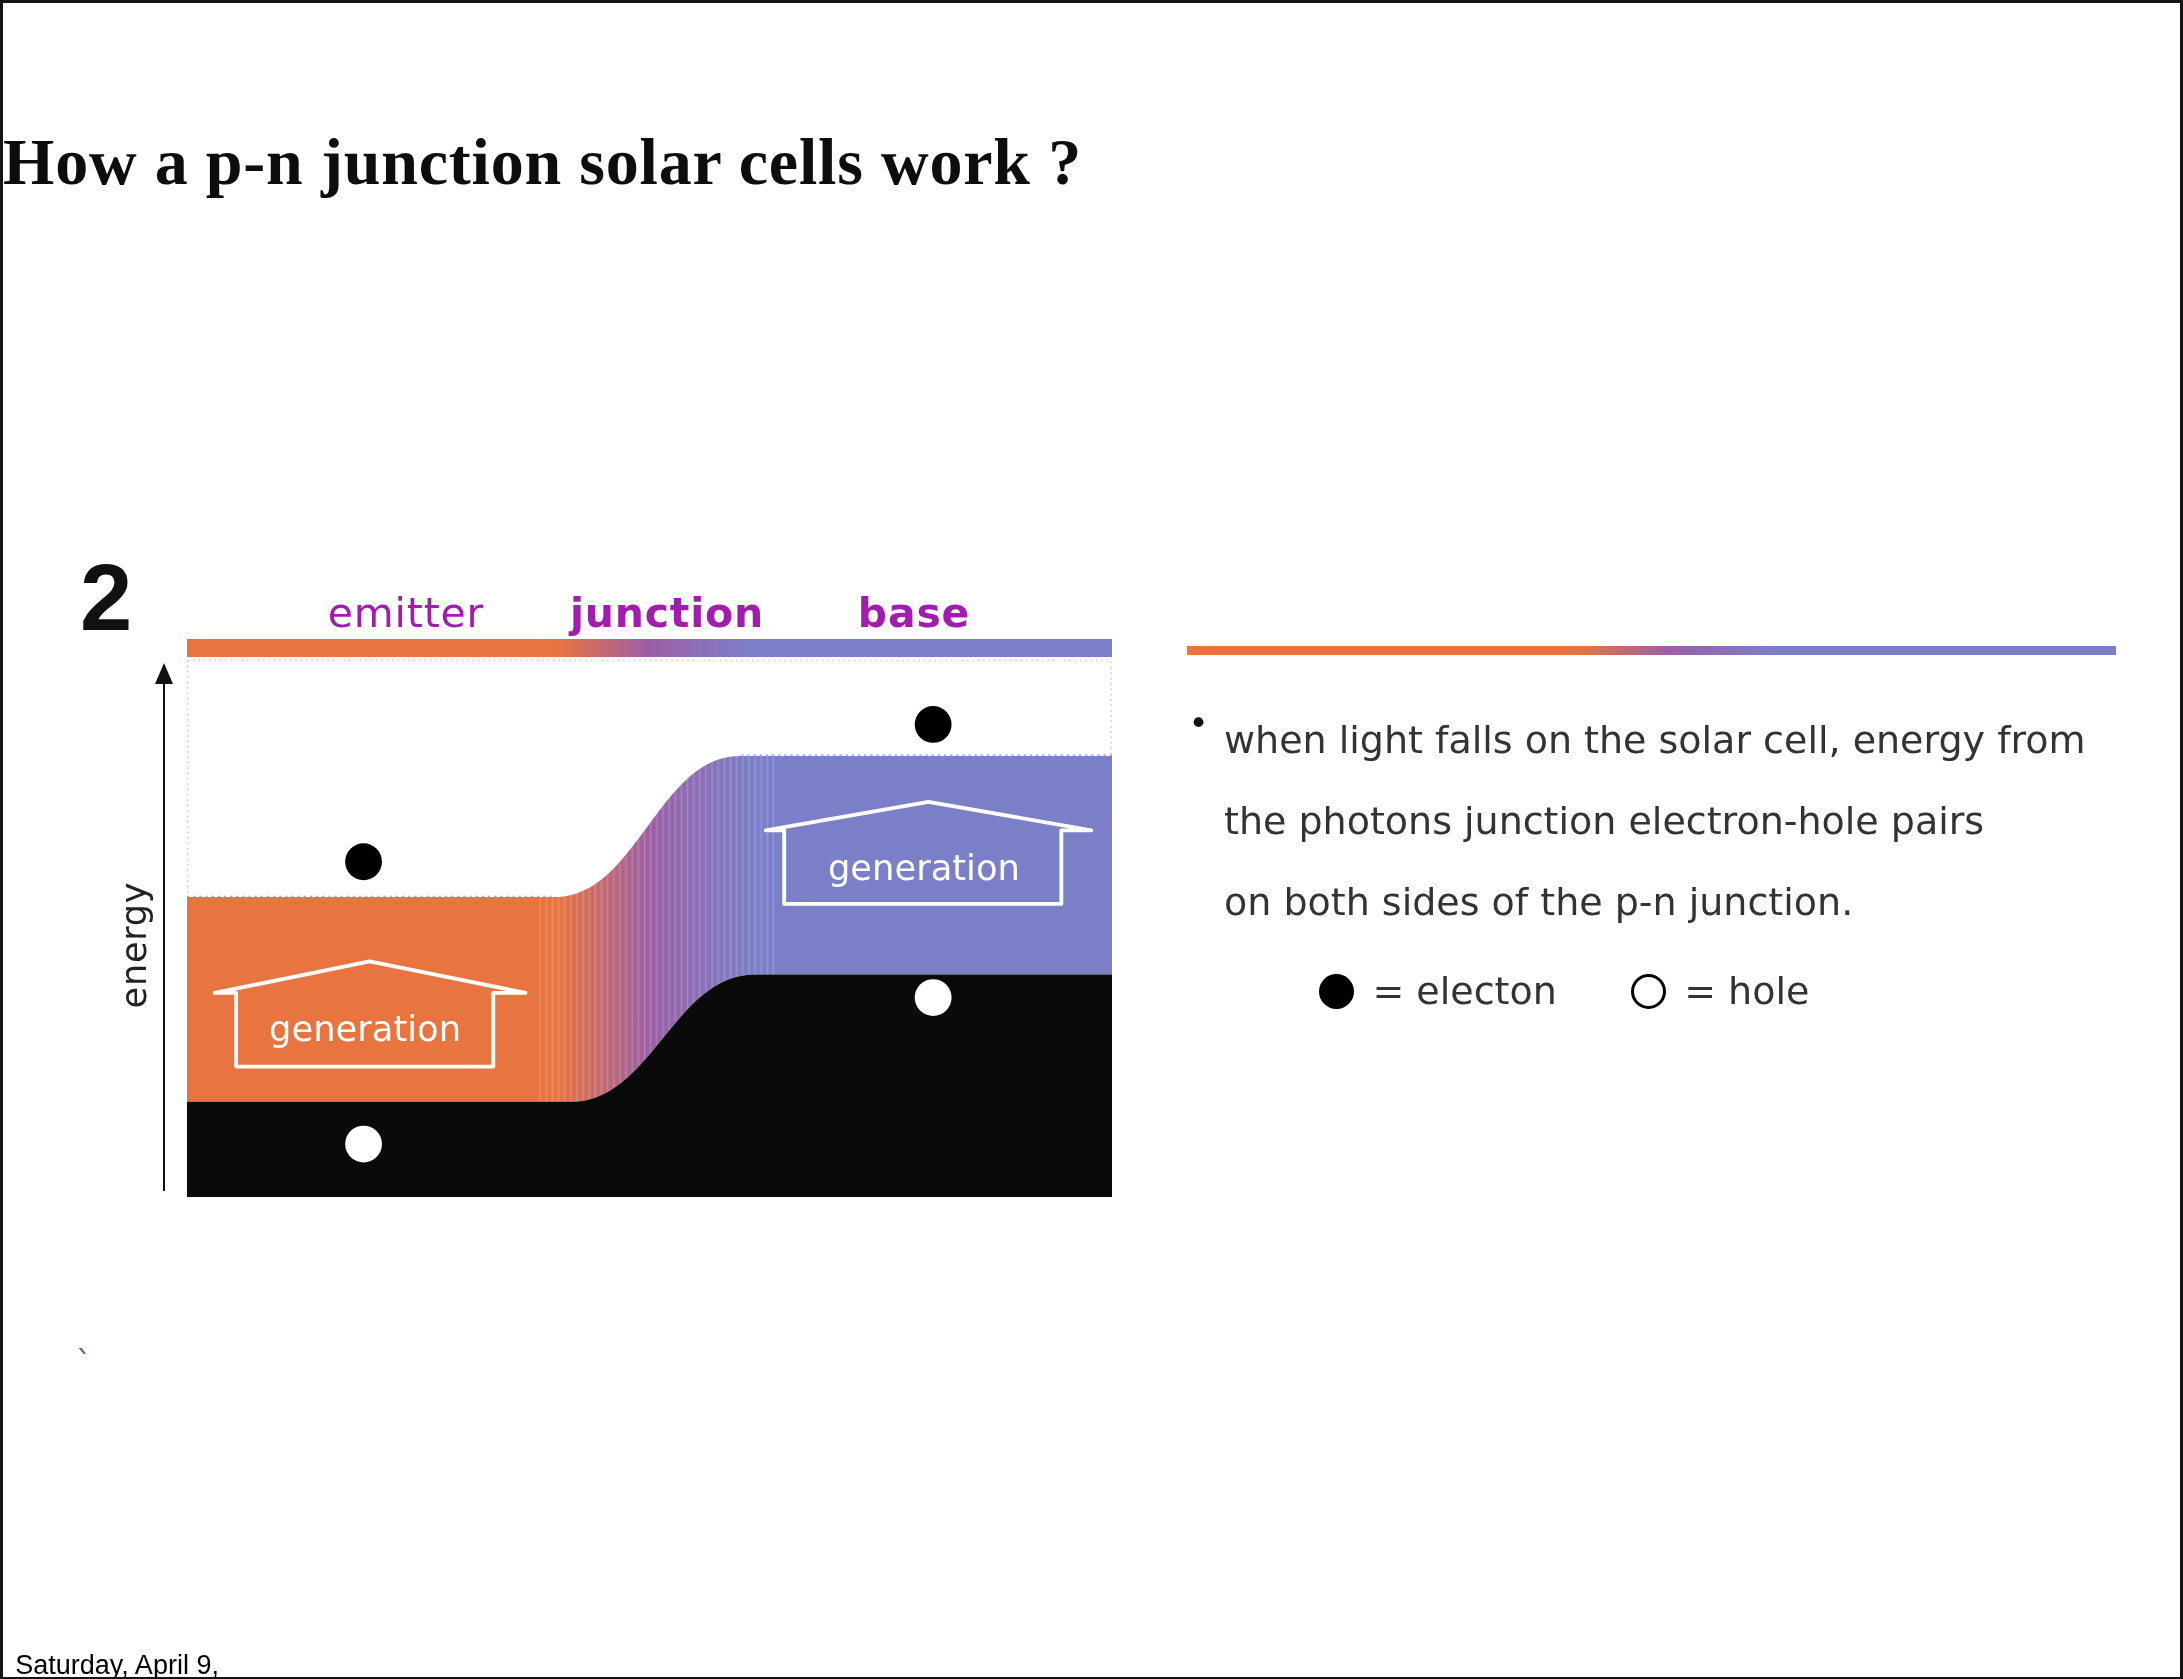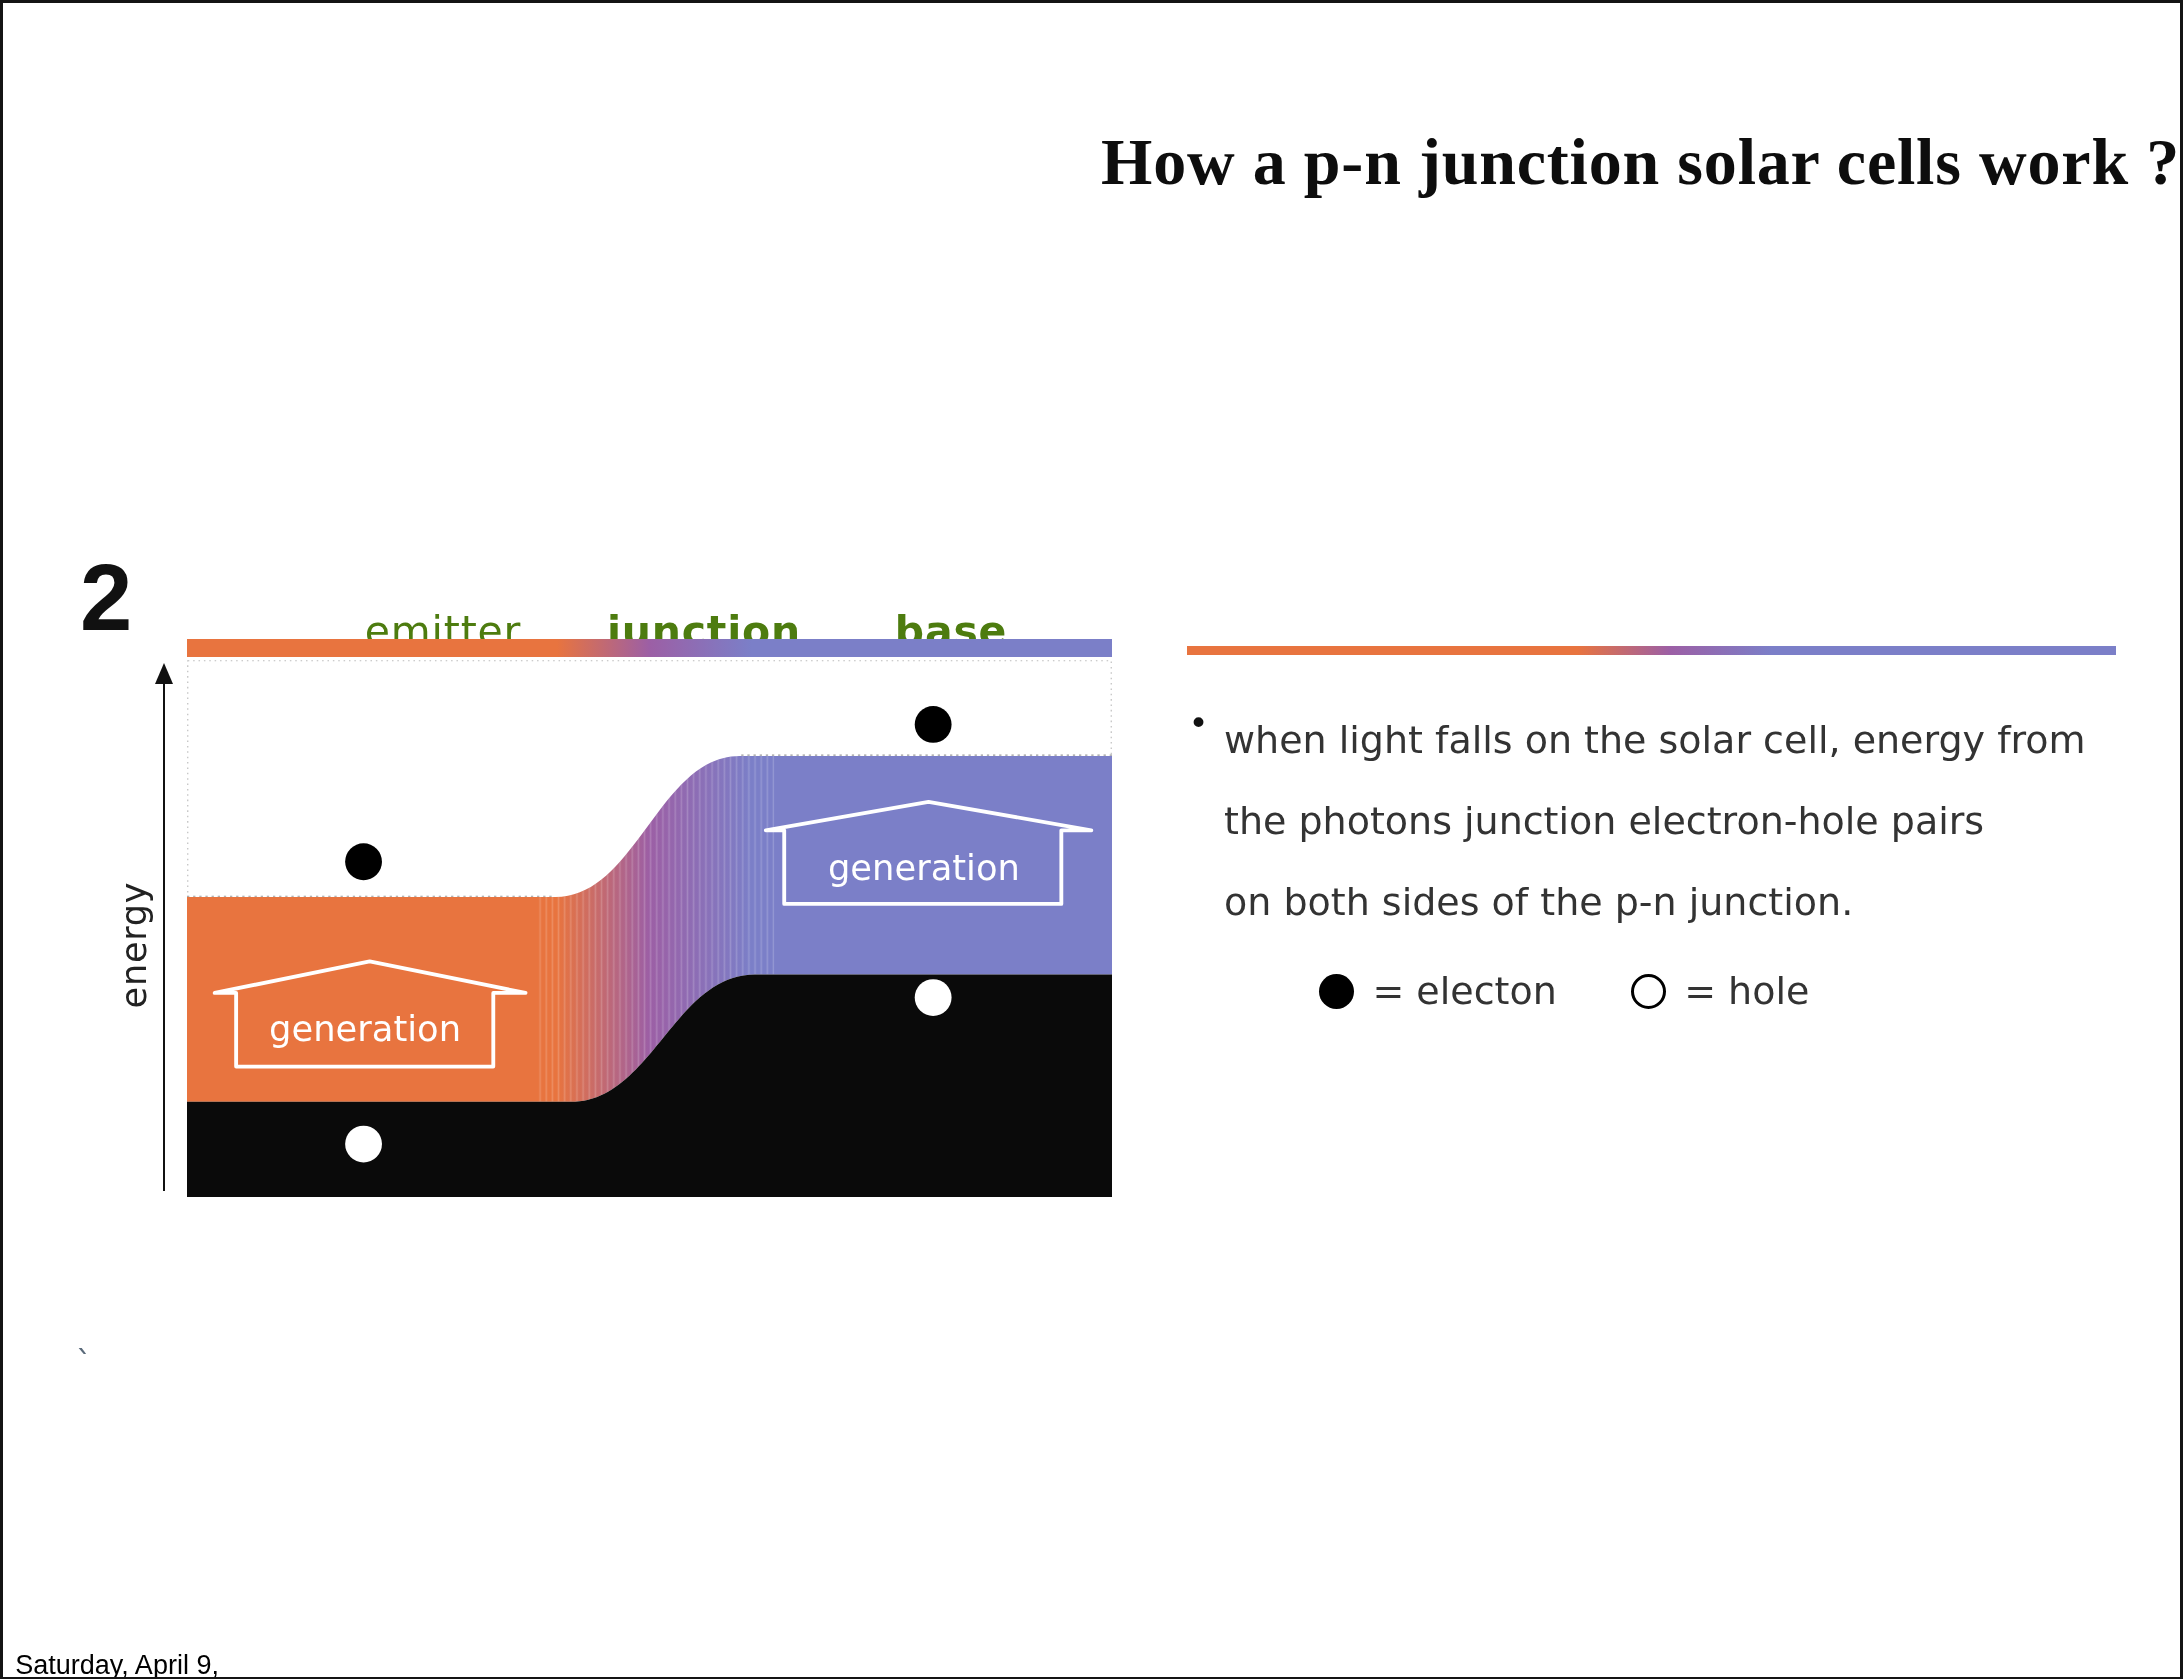--- a/index.html
+++ b/index.html
@@ -7,32 +7,32 @@
     position:relative;
     width:2183px;height:1680px;
     box-sizing:border-box;
     border:3.1px solid #141414;
     background:#ffffff;
     overflow:hidden;
     font-family:"DejaVu Sans",sans-serif;
   }
   .title{
     position:absolute;left:0;top:121px;width:100%;
-    text-align:right;margin:0;
+    text-align:left;margin:0;
     font-family:"Liberation Serif","DejaVu Serif",serif;
     font-weight:bold;font-size:66px;color:#0d0d0d;letter-spacing:0.8px;
   }
   .step-number{
     position:absolute;left:77px;top:548px;
     font-family:"Liberation Sans","DejaVu Sans",sans-serif;
     font-weight:bold;font-size:94px;color:#111;line-height:1;
   }
   .diagram-label{
-    position:absolute;top:604px;transform:translateX(-50%);
-    font-size:41px;color:#4d7c0f;letter-spacing:0.8px;white-space:nowrap;margin-left:37px;
+    position:absolute;top:586px;transform:translateX(-50%);
+    font-size:41px;color:#a21caf;letter-spacing:0.8px;white-space:nowrap;
   }
   .label-emitter{left:403px;}
   .label-junction{left:664px;font-weight:bold;}
   .label-base{left:911px;font-weight:bold;}
   .grad-bar{
     position:absolute;left:184px;top:636px;width:925px;height:18.4px;
     background:linear-gradient(to right,#E8743F 0%,#E8743F 40%,#9C5FA5 50%,#7B7FC8 61%,#7B7FC8 100%);
   }
   .panel-underline{
     position:absolute;left:1184px;top:643px;width:929px;height:9.2px;

